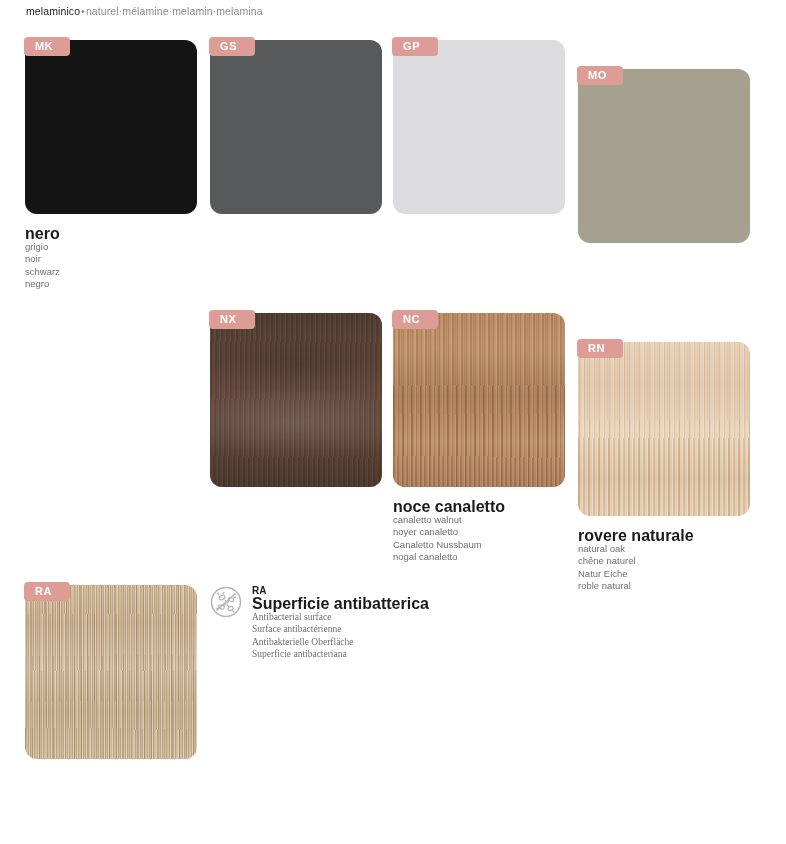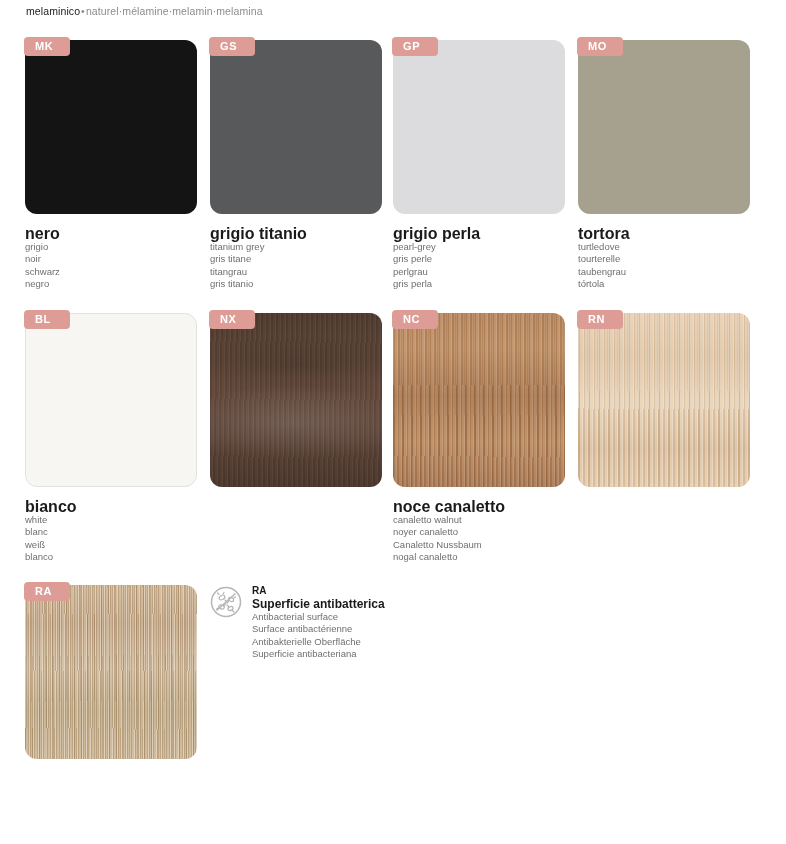--- a/index.html
+++ b/index.html
@@ -53,21 +53,21 @@
   .swatch-row.row3 { height: 260px; }
 
   .swatch-cell {
     position: absolute;
     top: 0;
     width: 186px;
   }
   .col0 { left: 25px; }
   .col1 { left: 210px; }
   .col2 { left: 393px; }
-  .col3 { left: 578px; }
+  .col3 { left: 578px; margin-top: 29px; }
 
   .swatch-box {
     position: relative;
     width: 172px;
     height: 174px;
     border-radius: 12px;
     overflow: hidden;
     background-color: #cccccc;
   }
 
@@ -135,24 +135,24 @@
     line-height: 12.6px;
   }
   .note-code {
     font-weight: bold;
     color: #1a1a1a;
     font-size: 10px;
   }
   .note-title {
     font-weight: bold;
     color: #1a1a1a;
-    font-size: 12px;
+    font-size: 16px;
     margin-bottom: 0.5px;
   }
-  .note-alt { color: #6f6f6f; }
+  .note-alt { color: #6f6f6f; font-family: Liberation Serif, serif; }
 </style>
 </head>
 <body>
 
 <div class="page-header">
   <span class="hdr-main">melaminico</span><span class="hdr-sep">•</span><span class="hdr-alt">naturel</span><span class="hdr-alt hdr-sep2">·</span><span class="hdr-alt">mélamine</span><span class="hdr-alt hdr-sep2">·</span><span class="hdr-alt">melamin</span><span class="hdr-alt hdr-sep2">·</span><span class="hdr-alt">melamina</span>
 </div>
 
 <div class="swatch-grid">
   <div class="swatch-row row1" id="row-0">
@@ -167,69 +167,35 @@
           <div class="name-alt">noir</div>
           <div class="name-alt">schwarz</div>
           <div class="name-alt">negro</div>
         </div>
       </div>
       <div class="swatch-cell col1">
         <div class="swatch-box" style="background-color:#58595b;"></div>
         <div class="badge-holder">
           <div class="badge">GS</div>
         </div>
-        <div class="names">
-          <div class="name-it">grigio titanio</div>
-          <div class="name-alt">titanium grey</div>
-          <div class="name-alt">gris titane</div>
-          <div class="name-alt">titangrau</div>
-          <div class="name-alt">gris titanio</div>
-        </div>
       </div>
       <div class="swatch-cell col2">
         <div class="swatch-box" style="background-color:#dcdcdf;"></div>
         <div class="badge-holder">
           <div class="badge">GP</div>
         </div>
-        <div class="names">
-          <div class="name-it">grigio perla</div>
-          <div class="name-alt">pearl-grey</div>
-          <div class="name-alt">gris perle</div>
-          <div class="name-alt">perlgrau</div>
-          <div class="name-alt">gris perla</div>
-        </div>
       </div>
       <div class="swatch-cell col3">
         <div class="swatch-box" style="background-color:#a6a08f;"></div>
         <div class="badge-holder">
           <div class="badge">MO</div>
         </div>
-        <div class="names">
-          <div class="name-it">tortora</div>
-          <div class="name-alt">turtledove</div>
-          <div class="name-alt">tourterelle</div>
-          <div class="name-alt">taubengrau</div>
-          <div class="name-alt">tórtola</div>
-        </div>
       </div>
     </div>
   <div class="swatch-row row2" id="row-1">
-      <div class="swatch-cell col0">
-        <div class="swatch-box bordered" style="background-color:#f7f6f3;"></div>
-        <div class="badge-holder">
-          <div class="badge">BL</div>
-        </div>
-        <div class="names">
-          <div class="name-it">bianco</div>
-          <div class="name-alt">white</div>
-          <div class="name-alt">blanc</div>
-          <div class="name-alt">weiß</div>
-          <div class="name-alt">blanco</div>
-        </div>
-      </div>
       <div class="swatch-cell col1">
         <div class="swatch-box" style="background-color:#5b4236;background-image:repeating-linear-gradient(91deg, rgba(255,255,255,0.055) 0px, rgba(255,255,255,0.055) 1px, rgba(0,0,0,0.05) 1px, rgba(0,0,0,0.05) 3px, rgba(255,255,255,0.02) 3px, rgba(255,255,255,0.02) 5px),radial-gradient(ellipse 130% 34% at 48% 63%, rgba(255,255,255,0.13), rgba(255,255,255,0) 62%),radial-gradient(ellipse 120% 26% at 52% 30%, rgba(0,0,0,0.16), rgba(0,0,0,0) 70%),linear-gradient(180deg, #4e392e 0%, #63483a 38%, #5a4135 72%, #4b362b 100%);"></div>
         <div class="badge-holder">
           <div class="badge">NX</div>
         </div>
       </div>
       <div class="swatch-cell col2">
         <div class="swatch-box" style="background-color:#b58056;background-image:repeating-linear-gradient(90.4deg, rgba(255,255,255,0.14) 0px, rgba(255,255,255,0.14) 1px, rgba(110,66,32,0.20) 1px, rgba(110,66,32,0.20) 2.5px, rgba(255,255,255,0.05) 2.5px, rgba(255,255,255,0.05) 4.5px),repeating-linear-gradient(89.6deg, rgba(0,0,0,0.07) 0px, rgba(0,0,0,0.07) 2px, rgba(255,255,255,0.04) 2px, rgba(255,255,255,0.04) 9px),linear-gradient(180deg, #b8865c 0%, #c08f62 20%, #a9784f 48%, #bb8a5e 74%, #a87650 100%);"></div>
         <div class="badge-holder">
           <div class="badge">NC</div>
@@ -239,20 +205,27 @@
           <div class="name-alt">canaletto walnut</div>
           <div class="name-alt">noyer canaletto</div>
           <div class="name-alt">Canaletto Nussbaum</div>
           <div class="name-alt">nogal canaletto</div>
         </div>
       </div>
       <div class="swatch-cell col3">
         <div class="swatch-box" style="background-color:#e0c3a1;background-image:repeating-linear-gradient(90.3deg, rgba(255,255,255,0.30) 0px, rgba(255,255,255,0.30) 1px, rgba(170,130,92,0.20) 1px, rgba(170,130,92,0.20) 2.5px, rgba(255,255,255,0.10) 2.5px, rgba(255,255,255,0.10) 5px),repeating-linear-gradient(89.7deg, rgba(150,112,74,0.10) 0px, rgba(150,112,74,0.10) 2px, rgba(255,255,255,0.08) 2px, rgba(255,255,255,0.08) 10px),linear-gradient(180deg, #e4cbac 0%, #dcc09f 25%, #e6cfb2 52%, #d8bb98 78%, #e2c8a8 100%);"></div>
         <div class="badge-holder">
           <div class="badge">RN</div>
+        </div>
+        <div class="names">
+          <div class="name-it">rovere naturale</div>
+          <div class="name-alt">natural oak</div>
+          <div class="name-alt">chêne naturel</div>
+          <div class="name-alt">Natur Eiche</div>
+          <div class="name-alt">roble natural</div>
         </div>
       </div>
     </div>
   <div class="swatch-row row3" id="row-2">
       <div class="swatch-cell col0">
         <div class="swatch-box" style="background-color:#c9ad88;background-image:repeating-linear-gradient(90.2deg, rgba(255,255,255,0.34) 0px, rgba(255,255,255,0.34) 1px, rgba(128,95,62,0.26) 1px, rgba(128,95,62,0.26) 2px, rgba(255,255,255,0.06) 2px, rgba(255,255,255,0.06) 3.6px, rgba(96,70,44,0.16) 3.6px, rgba(96,70,44,0.16) 4.4px),repeating-linear-gradient(89.5deg, rgba(120,90,58,0.14) 0px, rgba(120,90,58,0.14) 1.4px, rgba(255,255,255,0.12) 1.4px, rgba(255,255,255,0.12) 7px),linear-gradient(180deg, #cdb28d 0%, #c2a37f 22%, #cfb795 48%, #bda67f 72%, #c9b08b 100%);"></div>
         <div class="badge-holder">
           <div class="badge">RA</div>
         </div>
       </div>

